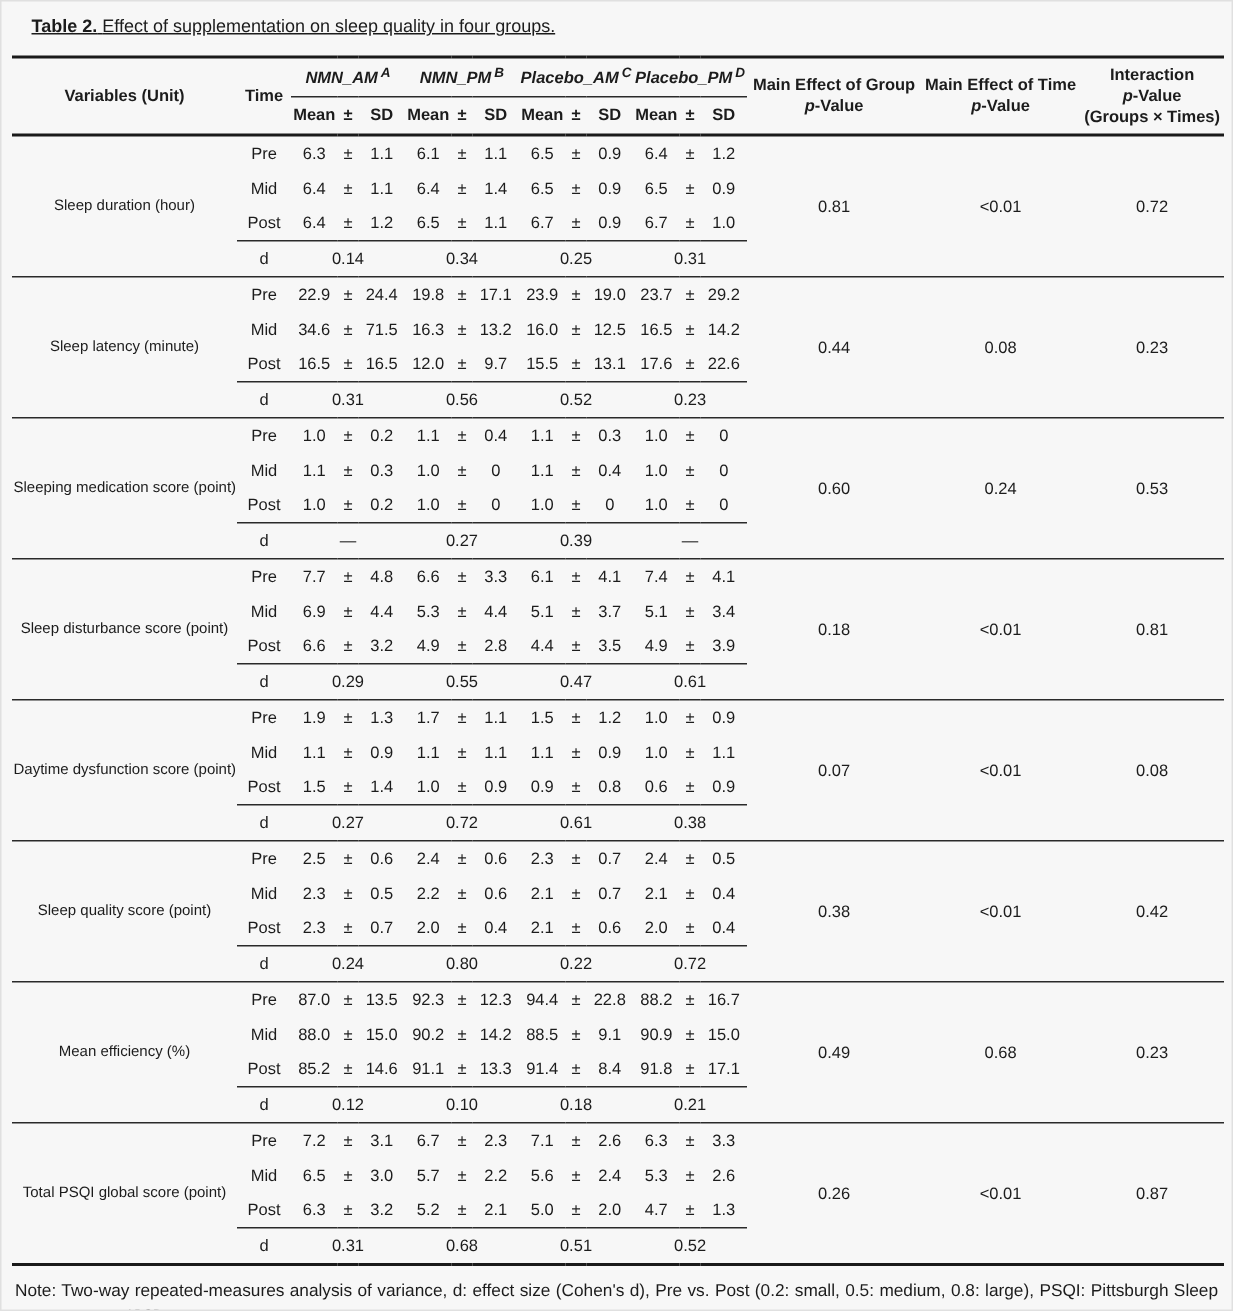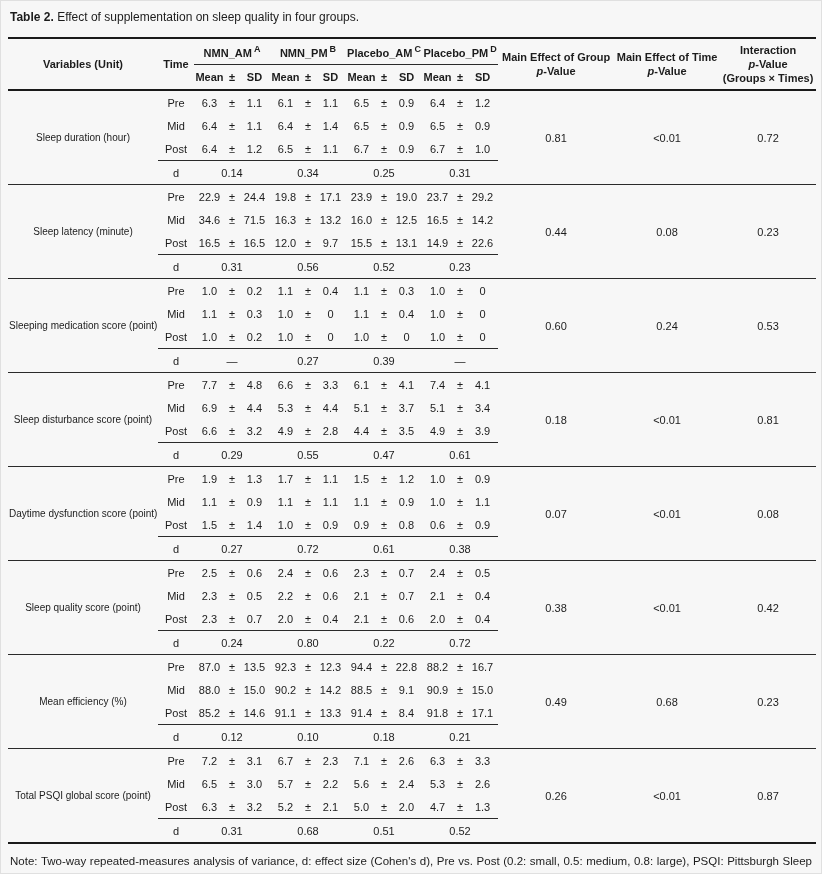--- a/index.html
+++ b/index.html
@@ -5,35 +5,35 @@
   html, body { margin: 0; padding: 0; background: #ececec; }
   .page {
     box-sizing: border-box;
     width: 822px; height: 874px;
     background: #f7f7f7;
     border: 1px solid #e0e0e0;
     font-family: "Liberation Sans", "DejaVu Sans", sans-serif;
     color: #1c1c1c;
     overflow: hidden;
   }
-  .caption { padding: 9px 9px 0 9px; font-size: 12px; }
+  .caption { padding: 9px 9px 0 20px; font-size: 12px; text-decoration: underline; }
   .caption b { font-weight: bold; }
 
   table.results {
     table-layout: fixed;
     border-collapse: collapse;
     width: 808px;
     margin: 13px 7px 0 7px;
     font-size: 11px;
   }
   thead tr { height: 26px; }
   th { font-weight: bold; padding: 0 1px; vertical-align: middle; text-align: center; }
   thead tr:first-child th { border-top: 2px solid #1a1a1a; }
   th.rs, thead tr.sub th { border-bottom: 2px solid #1a1a1a; }
-  th.gth { border-bottom: 1px solid #2a2a2a; }
+  th.gth { border-bottom: 1px solid #2a2a2a; font-style: italic; }
   th .hline { line-height: 1.3; }
   sup.gs { font-size: 9px; margin-left: 2px; }
 
   td { height: 23px; padding: 0 1px; text-align: center; vertical-align: middle; white-space: nowrap; }
   td.var { font-size: 10px; }
   tbody { border-bottom: 1px solid #2a2a2a; }
   tbody:last-of-type { border-bottom: 2px solid #1a1a1a; }
   td.drow { border-top: 1px solid #2a2a2a; }
 
   .note {
@@ -210,21 +210,21 @@
           <td>Post</td>
           <td>16.5</td>
           <td>±</td>
           <td>16.5</td>
           <td>12.0</td>
           <td>±</td>
           <td>9.7</td>
           <td>15.5</td>
           <td>±</td>
           <td>13.1</td>
-          <td>14.9</td>
+          <td>17.6</td>
           <td>±</td>
           <td>22.6</td>
         </tr>
         <tr>
           <td class="drow">d</td>
           <td colspan="3" class="drow">0.31</td>
           <td colspan="3" class="drow">0.56</td>
           <td colspan="3" class="drow">0.52</td>
           <td colspan="3" class="drow">0.23</td>
         </tr>

